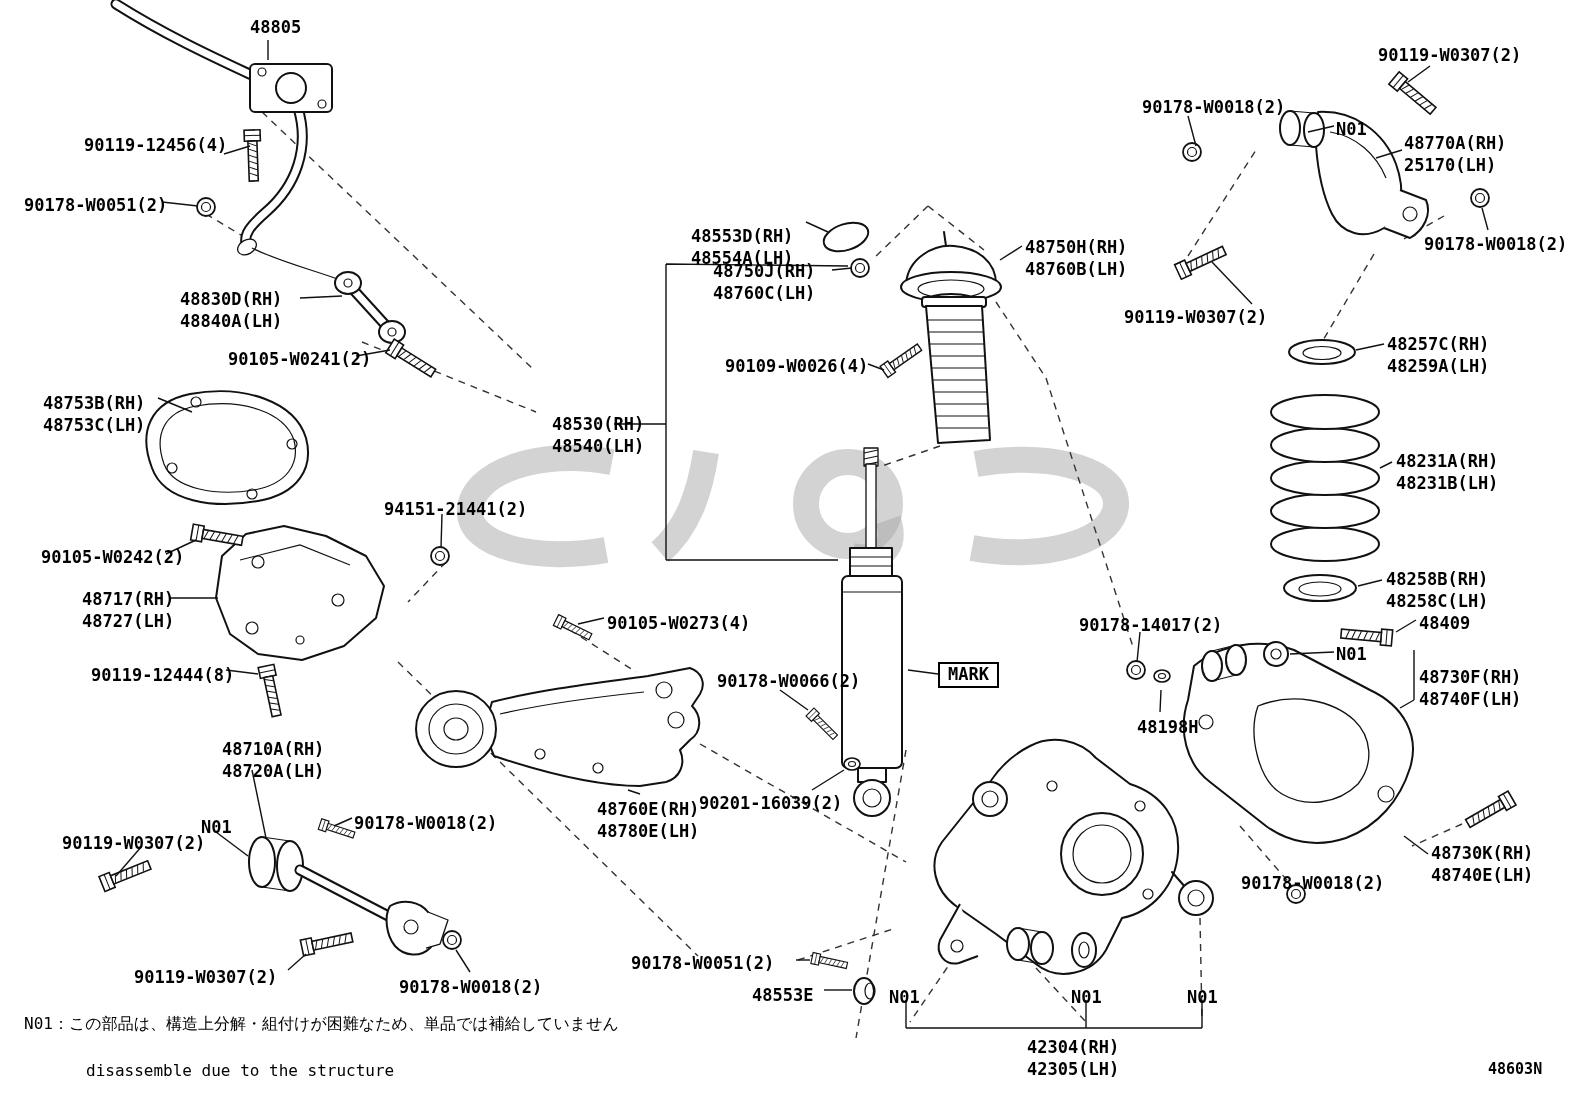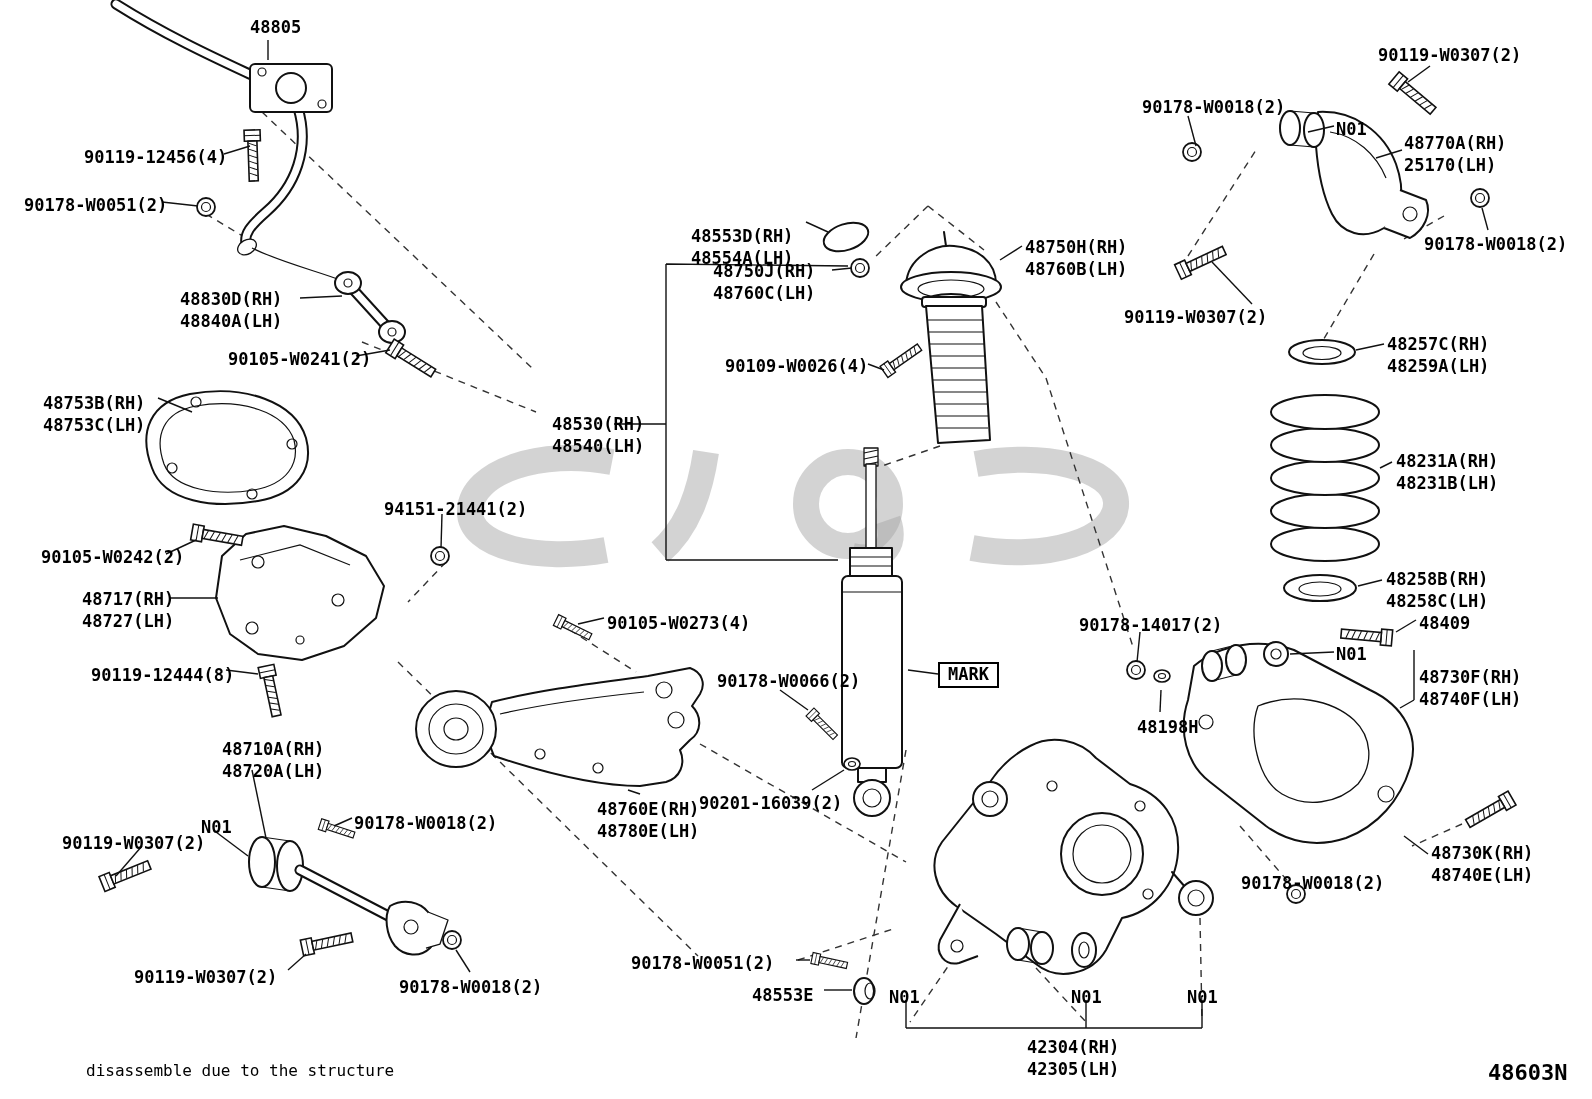--- a/index.html
+++ b/index.html
@@ -9,21 +9,21 @@
     font-family:"DejaVu Sans Mono","Liberation Mono",monospace; overflow:hidden;
   }
   svg.art { position:absolute; left:0; top:0; }
   .lbl { position:absolute; font-size:17px; font-weight:bold; color:#000;
          line-height:22px; white-space:nowrap; }
   .lbl span { display:block; }
   .mark-box { position:absolute; border:2px solid #000; background:#fff;
               font-size:17px; font-weight:bold; padding:0 8px 2px 8px; }
   .note { position:absolute; font-size:16px; font-weight:normal; color:#000; white-space:nowrap;
           font-family:"DejaVu Sans Mono","Liberation Mono",monospace; }
-  .code { position:absolute; font-size:22px; font-weight:bold; color:#000; }
+  .code { position:absolute; font-size:15px; font-weight:bold; color:#000; }
   
   .ln  { stroke:#111; fill:none; stroke-width:2; stroke-linecap:round; stroke-linejoin:round; }
   .fw  { fill:#fff; stroke:#111; stroke-width:2; stroke-linejoin:round; }
   .fw1 { fill:#fff; stroke:#111; stroke-width:1.3; stroke-linejoin:round; }
   .thin{ stroke:#111; fill:none; stroke-width:1.2; }
   .to  { stroke:#111; fill:none; stroke-width:11; stroke-linecap:round; }
   .ti  { stroke:#fff; fill:none; stroke-width:7; stroke-linecap:round; }
   .dsh { stroke:#333; fill:none; stroke-width:1.4; stroke-dasharray:7 6; }
   .ldr { stroke:#111; fill:none; stroke-width:1.4; }
   .wm  { stroke:#a8a8a8; fill:none; stroke-width:26; opacity:0.5; }
@@ -338,21 +338,21 @@
     <path class="ldr" d="M812,790 L844,770"></path>
     <path class="ldr" d="M796,960 L810,960"></path>
     <path class="ldr" d="M824,990 L852,990"></path>
     <path class="ldr" d="M906,1000 L906,1028 M1086,1000 L1086,1028 M1202,1000 L1202,1028 M906,1028 L1202,1028"></path>
     <path class="ldr" d="M1428,854 L1404,836"></path>
     <path class="ldr" d="M938,674 L908,670"></path>
   </g>
 </svg>
 
 <div class="lbl" style="left:250px;top:16px">48805</div>
-<div class="lbl" style="left:84px;top:146px">90119-12456(4)</div>
+<div class="lbl" style="left:84px;top:134px">90119-12456(4)</div>
 <div class="lbl" style="left:24px;top:194px">90178-W0051(2)</div>
 <div class="lbl" style="left:180px;top:288px">
   <span>48830D(RH)</span>
   <span>48840A(LH)</span>
 </div>
 <div class="lbl" style="left:228px;top:348px">90105-W0241(2)</div>
 <div class="lbl" style="left:43px;top:392px">
   <span>48753B(RH)</span>
   <span>48753C(LH)</span>
 </div>
@@ -434,16 +434,17 @@
 <div class="lbl" style="left:1241px;top:872px">90178-W0018(2)</div>
 <div class="lbl" style="left:1431px;top:842px">
   <span>48730K(RH)</span>
   <span>48740E(LH)</span>
 </div>
 <div class="lbl" style="left:1027px;top:1036px">
   <span>42304(RH)</span>
   <span>42305(LH)</span>
 </div>
 
+<div class="note" style="left:24px;top:1014px">N01：この部品は、構造上分解・組付けが困難なため、単品では補給していません</div>
 <div class="note" style="left:86px;top:1061px">disassemble due to the structure</div>
 <div class="code" style="left:1488px;top:1060px">48603N</div>
 
 </div>
 
 </body></html>

